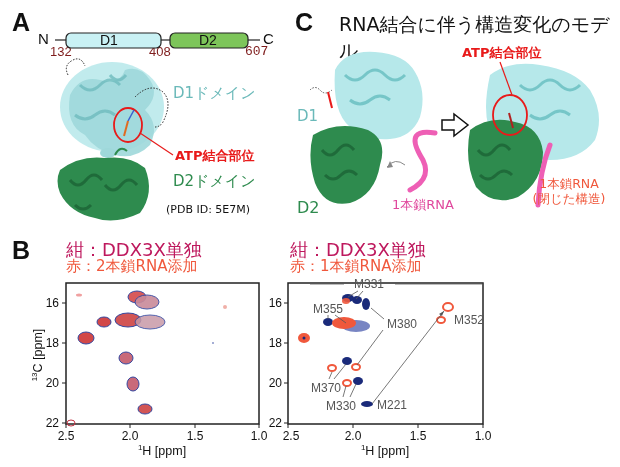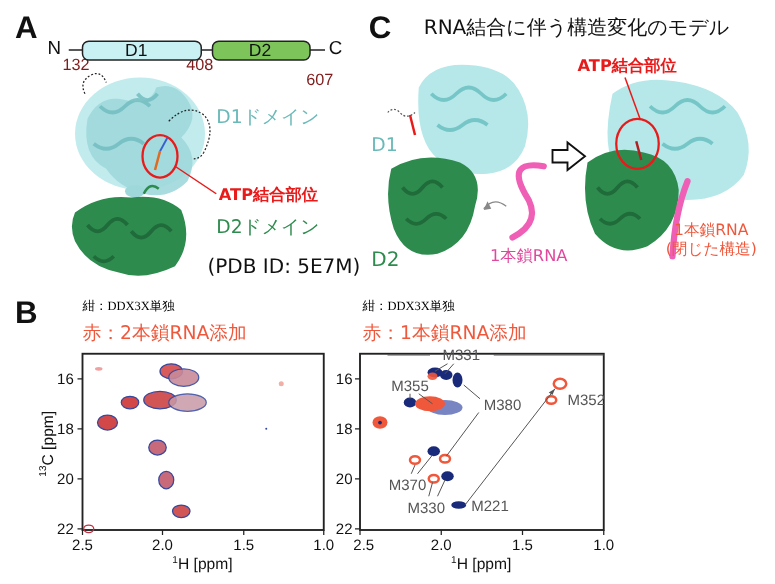--- a/index.html
+++ b/index.html
@@ -4,37 +4,37 @@
 <style>
   html, body { margin: 0; padding: 0; background: #ffffff; }
   body { width: 620px; height: 467px; position: relative; overflow: hidden;
          font-family: "DejaVu Sans", "Liberation Sans", sans-serif; }
   .abs { position: absolute; }
   .panel-letter { font-family: "Liberation Sans", sans-serif; font-weight: bold; font-size: 25px; color: #111; }
   .seq-num { font-size: 13px; color: #7f1d1d; font-family: "Liberation Sans", sans-serif; margin-top: 30px; }
   .domain-lbl { font-size: 15px; color: #6ab9b9; text-align: center; }
   .domain-lbl.d2 { color: #2e8b4e; }
   .atp { font-size: 13px; color: #e81a1a; font-weight: bold; }
-  .pdb { font-size: 16px; color: #111; }
-  .title-c { font-size: 16px; color: #111; }
-  .legend-navy { font-size: 10px; color: #000000; font-family: Liberation Serif, serif; }
+  .pdb { font-size: 11px; color: #111; }
+  .title-c { font-size: 19px; color: #111; }
+  .legend-navy { font-size: 18px; color: #be185d; }
   .legend-red { font-size: 15px; color: #f0583c; }
   .rna-label { font-size: 13px; color: #e0479d; }
   .rna-bound { font-size: 12.5px; color: #f0583c; text-align: center; line-height: 15px; }
   .peak-lbl { font-family: "Liberation Sans", sans-serif; font-size: 12px; color: #555; }
   svg text { font-family: "Liberation Sans", sans-serif; }
 </style>
 </head>
 <body>
 
 <div class="abs panel-letter" style="left:12px; top:8px;">A</div>
 
 <div class="abs seq-num" style="left:50px; top:14px;">132</div>
 <div class="abs seq-num" style="left:149px; top:14px;">408</div>
-<div class="abs seq-num" style="left:245px; top:26px;">607</div>
+<div class="abs seq-num" style="left:245px; top:14px;font-family:Liberation Mono, monospace;">607</div>
 
 <div class="abs" style="left:38px; top:30px; font-size:15px; color:#111; font-family:'Liberation Sans',sans-serif;">N</div>
 <div class="abs" style="left:263px; top:30px; font-size:15px; color:#111; font-family:'Liberation Sans',sans-serif;">C</div>
 
 <svg class="abs" style="left:0; top:0;" width="300" height="60">
   <line x1="55" y1="40" x2="66" y2="40" stroke="#222" stroke-width="1.2"></line>
   <line x1="161" y1="40" x2="170" y2="40" stroke="#222" stroke-width="1.2"></line>
   <line x1="248" y1="40" x2="260" y2="40" stroke="#222" stroke-width="1.2"></line>
   <rect x="66" y="33" width="95" height="15" rx="5" fill="#c9f1f4" stroke="#222" stroke-width="1.2"></rect>
   <rect x="170" y="33" width="78" height="15" rx="5" fill="#7dc55a" stroke="#222" stroke-width="1.2"></rect>

